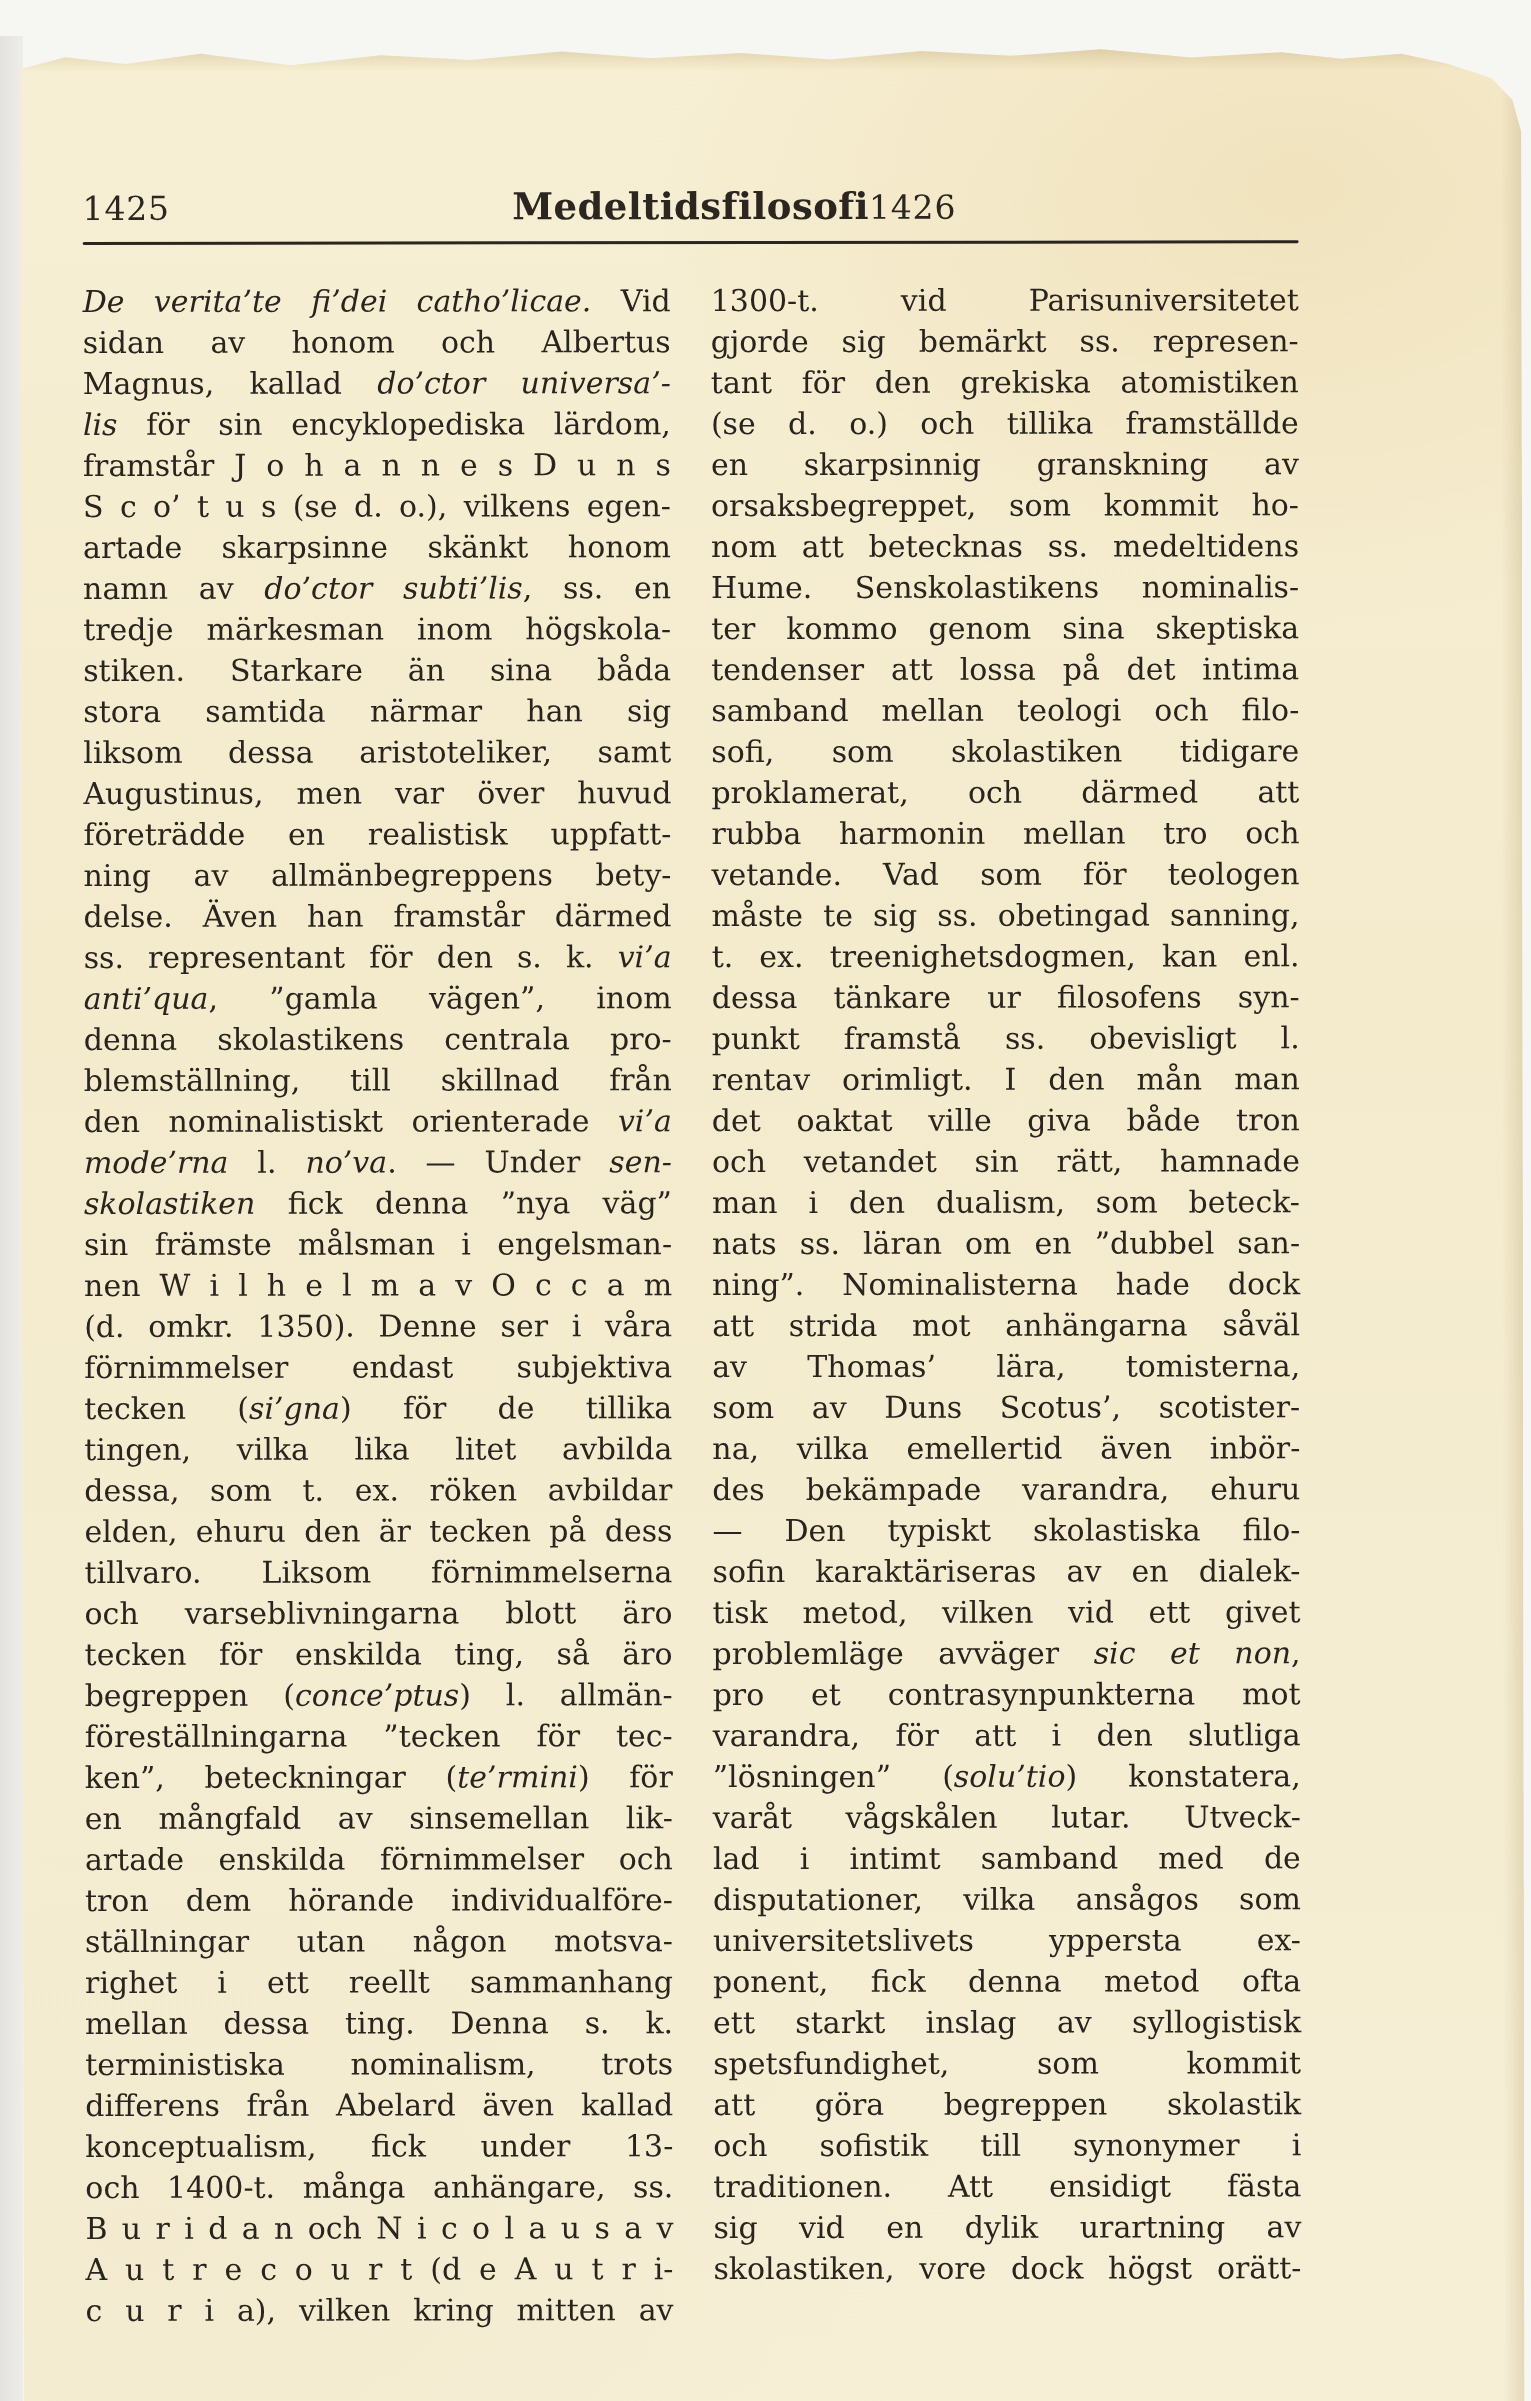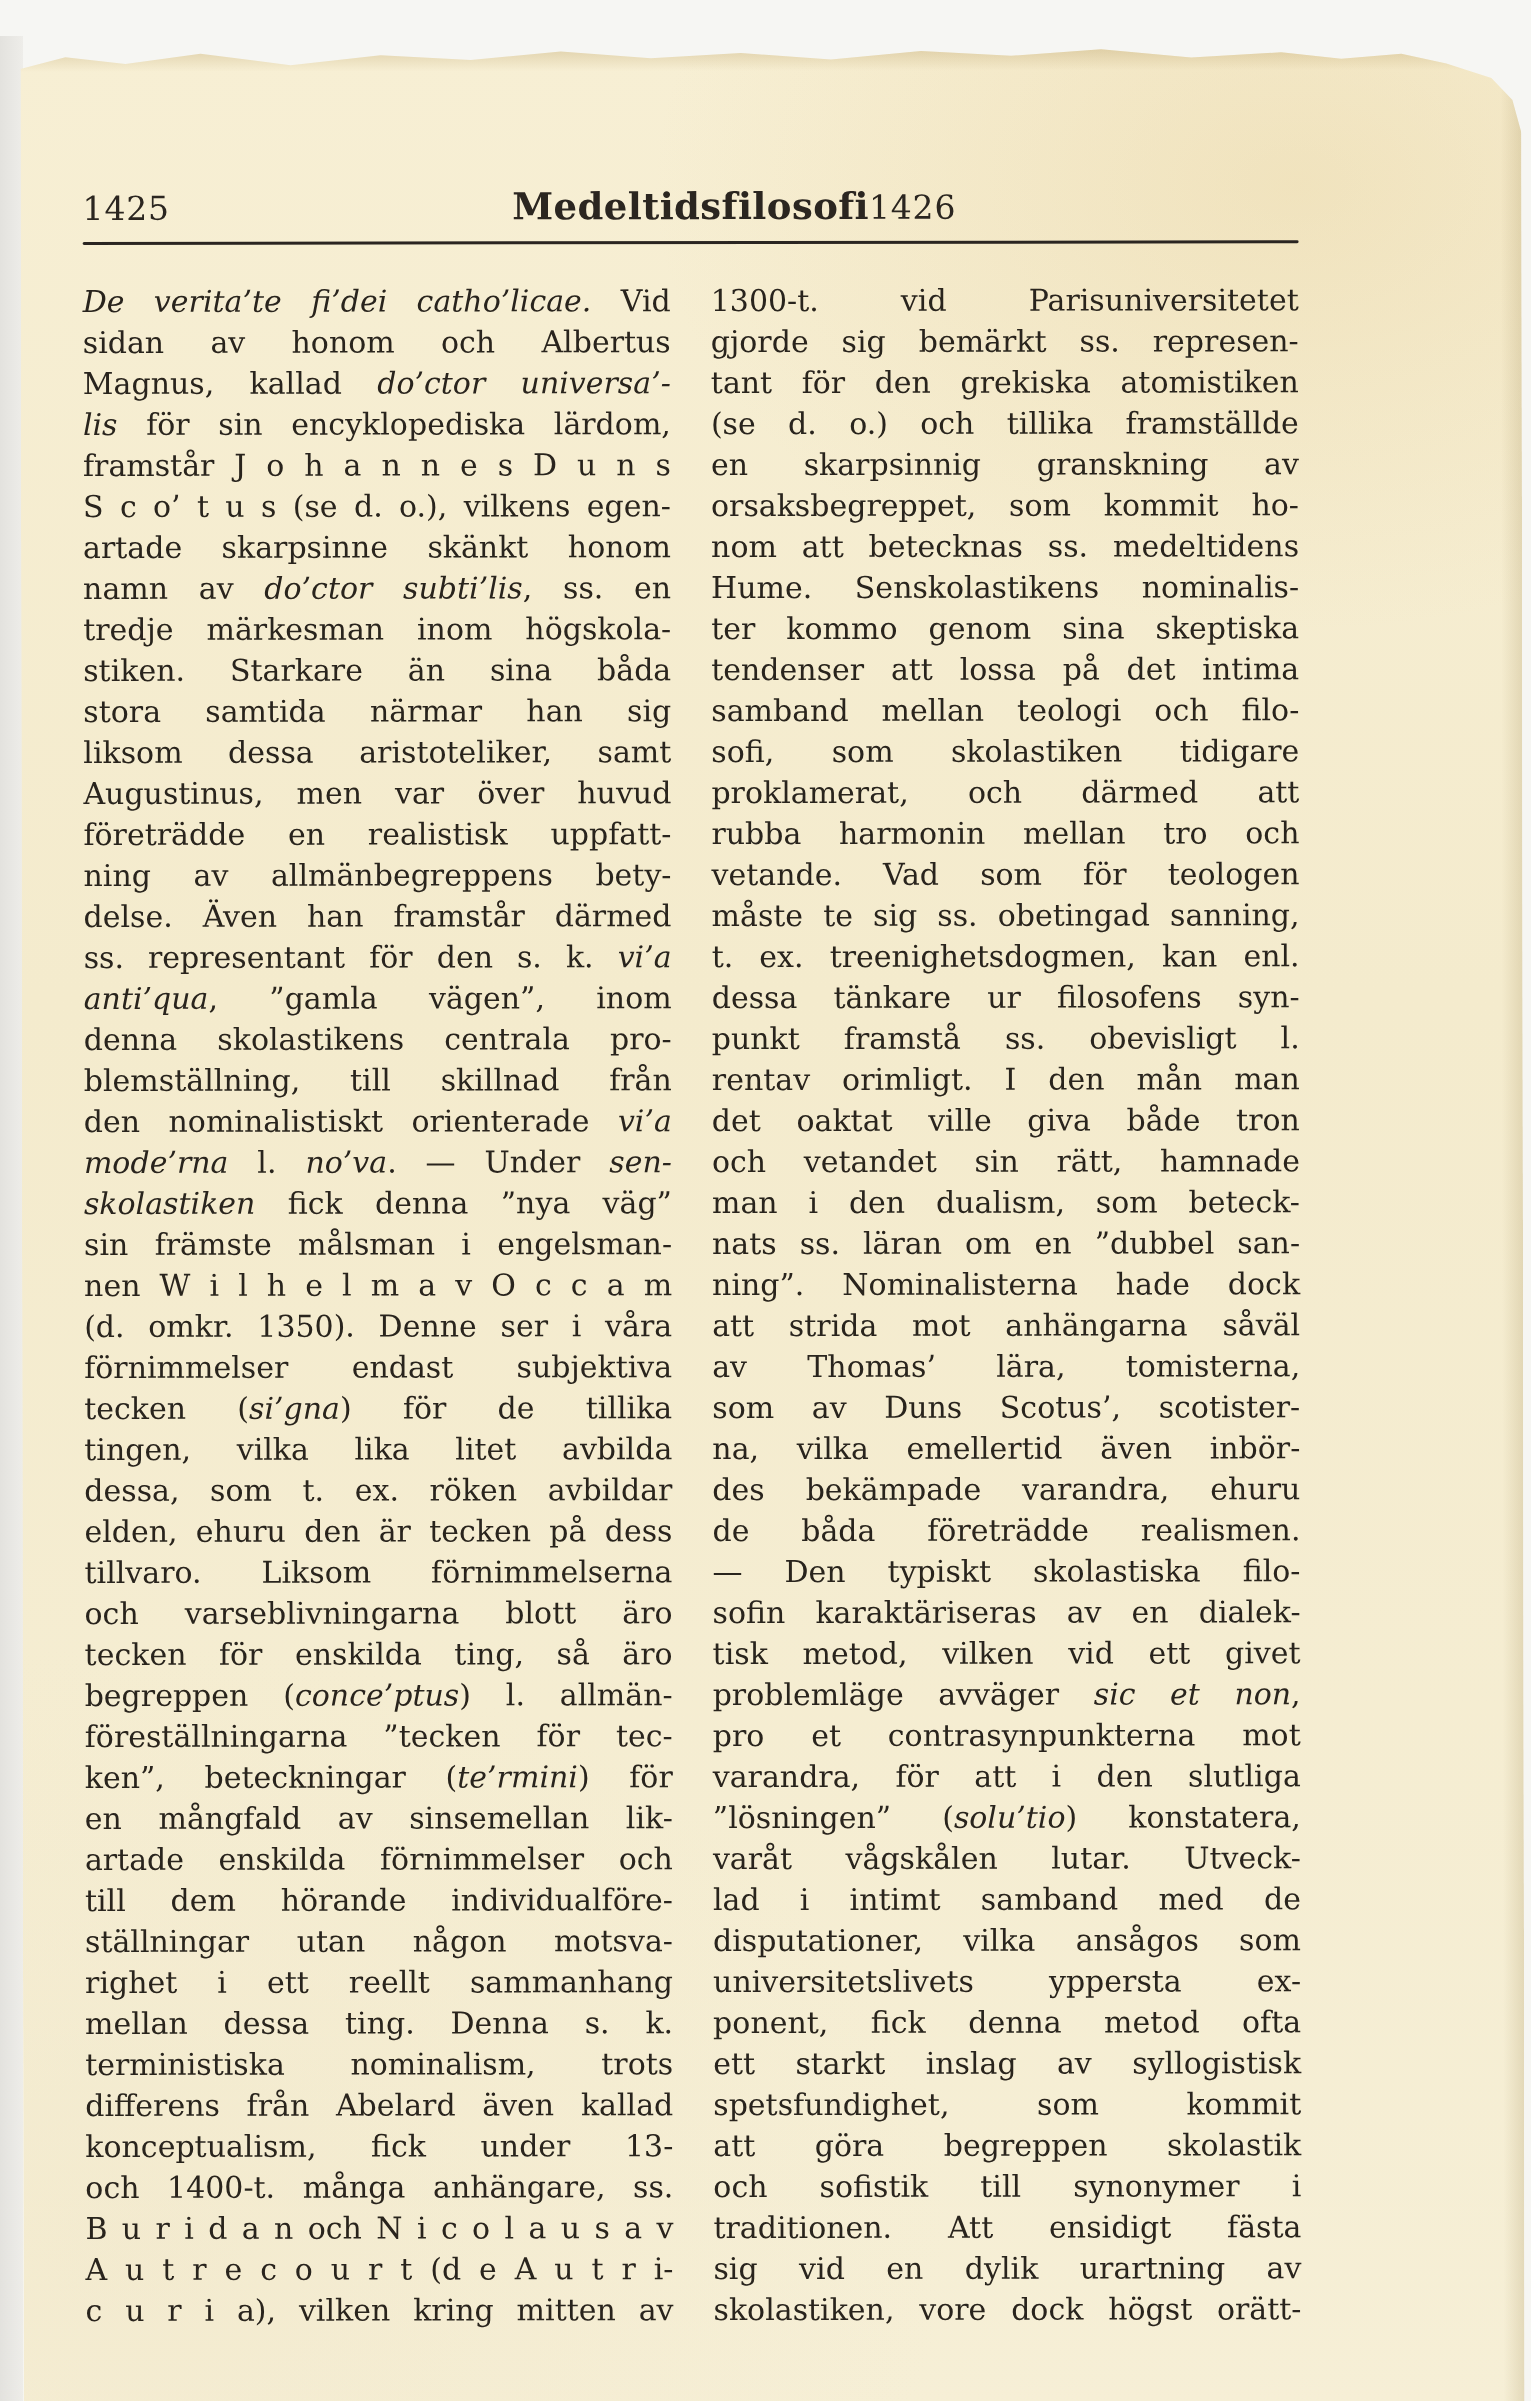--- a/index.html
+++ b/index.html
@@ -112,21 +112,21 @@
             <div class="line"><span>dessa, som t. ex. röken avbildar</span></div>
             <div class="line"><span>elden, ehuru den är tecken på dess</span></div>
             <div class="line"><span>tillvaro. Liksom förnimmelserna</span></div>
             <div class="line"><span>och varseblivningarna blott äro</span></div>
             <div class="line"><span>tecken för enskilda ting, så äro</span></div>
             <div class="line"><span>begreppen (</span><i>conce’ptus</i><span>) l. allmän-</span></div>
             <div class="line"><span>föreställningarna ”tecken för tec-</span></div>
             <div class="line"><span>ken”, beteckningar (</span><i>te’rmini</i><span>) för</span></div>
             <div class="line"><span>en mångfald av sinsemellan lik-</span></div>
             <div class="line"><span>artade enskilda förnimmelser och</span></div>
-            <div class="line"><span>till dem hörande individualföre-</span></div>
+            <div class="line"><span>tron dem hörande individualföre-</span></div>
             <div class="line"><span>ställningar utan någon motsva-</span></div>
             <div class="line"><span>righet i ett reellt sammanhang</span></div>
             <div class="line"><span>mellan dessa ting. Denna s. k.</span></div>
             <div class="line"><span>terministiska nominalism, trots</span></div>
             <div class="line"><span>differens från Abelard även kallad</span></div>
             <div class="line"><span>konceptualism, fick under 13-</span></div>
             <div class="line"><span>och 1400-t. många anhängare, ss.</span></div>
             <div class="line"><span>B u r i d a n och N i c o l a u s  a v</span></div>
             <div class="line"><span>A u t r e c o u r t  (d e  A u t r i-</span></div>
             <div class="line"><span>c u r i a), vilken kring mitten av</span></div>
@@ -155,21 +155,20 @@
             <div class="line"><span>det oaktat ville giva både tron</span></div>
             <div class="line"><span>och vetandet sin rätt, hamnade</span></div>
             <div class="line"><span>man i den dualism, som beteck-</span></div>
             <div class="line"><span>nats ss. läran om en ”dubbel san-</span></div>
             <div class="line"><span>ning”. Nominalisterna hade dock</span></div>
             <div class="line"><span>att strida mot anhängarna såväl</span></div>
             <div class="line"><span>av Thomas’ lära, tomisterna,</span></div>
             <div class="line"><span>som av Duns Scotus’, scotister-</span></div>
             <div class="line"><span>na, vilka emellertid även inbör-</span></div>
             <div class="line"><span>des bekämpade varandra, ehuru</span></div>
-            <div class="line"><span>de båda företrädde realismen.</span></div>
             <div class="line"><span>— Den typiskt skolastiska filo-</span></div>
             <div class="line"><span>sofin karaktäriseras av en dialek-</span></div>
             <div class="line"><span>tisk metod, vilken vid ett givet</span></div>
             <div class="line"><span>problemläge avväger </span><i>sic et non</i><span>,</span></div>
             <div class="line"><span>pro et contrasynpunkterna mot</span></div>
             <div class="line"><span>varandra, för att i den slutliga</span></div>
             <div class="line"><span>”lösningen” (</span><i>solu’tio</i><span>) konstatera,</span></div>
             <div class="line"><span>varåt vågskålen lutar. Utveck-</span></div>
             <div class="line"><span>lad i intimt samband med de</span></div>
             <div class="line"><span>disputationer, vilka ansågos som</span></div>

